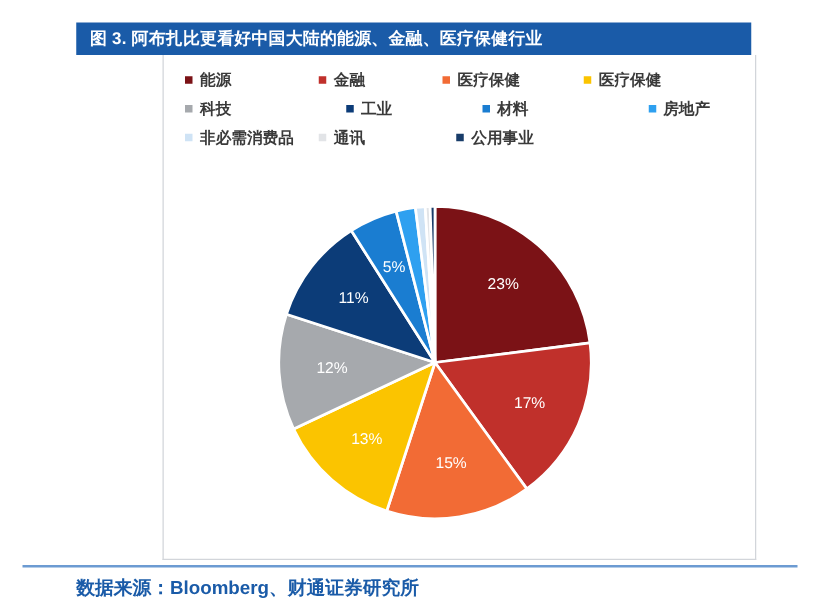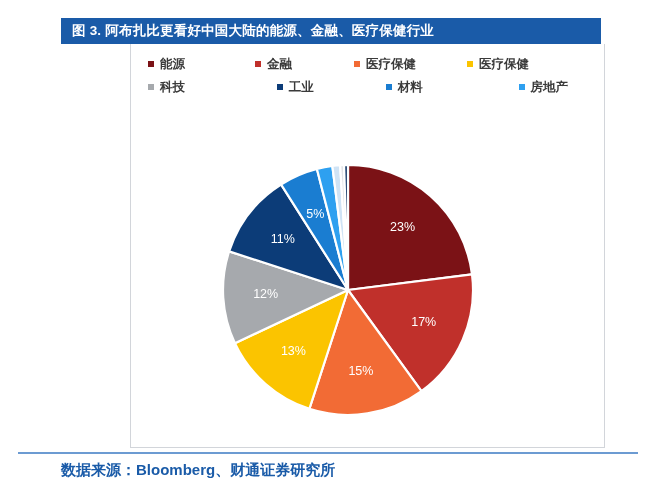--- a/index.html
+++ b/index.html
@@ -183,20 +183,34 @@
       <span class="legend-item">
         <span class="legend-swatch" style="background: rgb(26, 125, 209);"></span>
         <span class="legend-label">材料</span>
       </span>
       <span class="legend-item">
         <span class="legend-swatch" style="background: rgb(46, 160, 240);"></span>
         <span class="legend-label">房地产</span>
       </span>
     </div>
 
+    <div class="legend-row r3">
+      <span class="legend-item">
+        <span class="legend-swatch" style="background: rgb(207, 227, 245);"></span>
+        <span class="legend-label">非必需消费品</span>
+      </span>
+      <span class="legend-item">
+        <span class="legend-swatch" style="background: rgb(226, 228, 231);"></span>
+        <span class="legend-label">通讯</span>
+      </span>
+      <span class="legend-item">
+        <span class="legend-swatch" style="background: rgb(24, 60, 105);"></span>
+        <span class="legend-label">公用事业</span>
+      </span>
+    </div>
   </div>
 
   <div id="pie-wrap">
     <svg id="pie-svg" width="252" height="252" viewBox="0 0 252 252">
       <g id="pie-slices">
           <path d="M 126 126 L 126.000 1.000 A 125 125 0 0 1 250.014 110.333 Z" fill="#7B1216" stroke="#ffffff" stroke-width="2.2" stroke-linejoin="round"></path>
           <path d="M 126 126 L 250.014 110.333 A 125 125 0 0 1 199.473 227.127 Z" fill="#C0302B" stroke="#ffffff" stroke-width="2.2" stroke-linejoin="round"></path>
           <path d="M 126 126 L 199.473 227.127 A 125 125 0 0 1 87.373 244.882 Z" fill="#F26B35" stroke="#ffffff" stroke-width="2.2" stroke-linejoin="round"></path>
           <path d="M 126 126 L 87.373 244.882 A 125 125 0 0 1 12.897 179.222 Z" fill="#FBC400" stroke="#ffffff" stroke-width="2.2" stroke-linejoin="round"></path>
           <path d="M 126 126 L 12.897 179.222 A 125 125 0 0 1 7.118 87.373 Z" fill="#A6A9AD" stroke="#ffffff" stroke-width="2.2" stroke-linejoin="round"></path>

